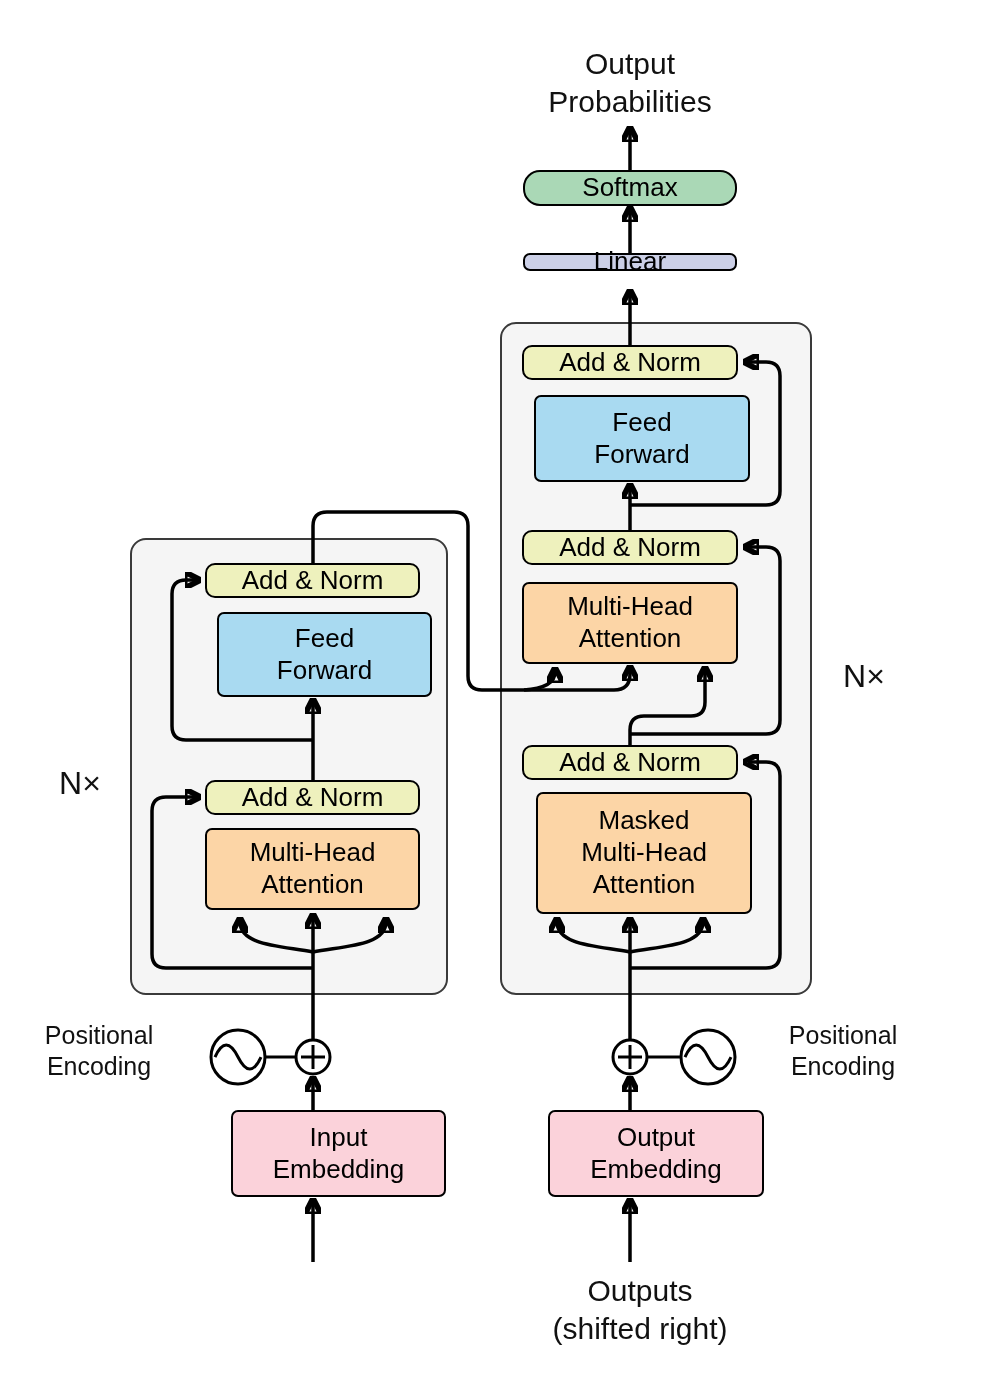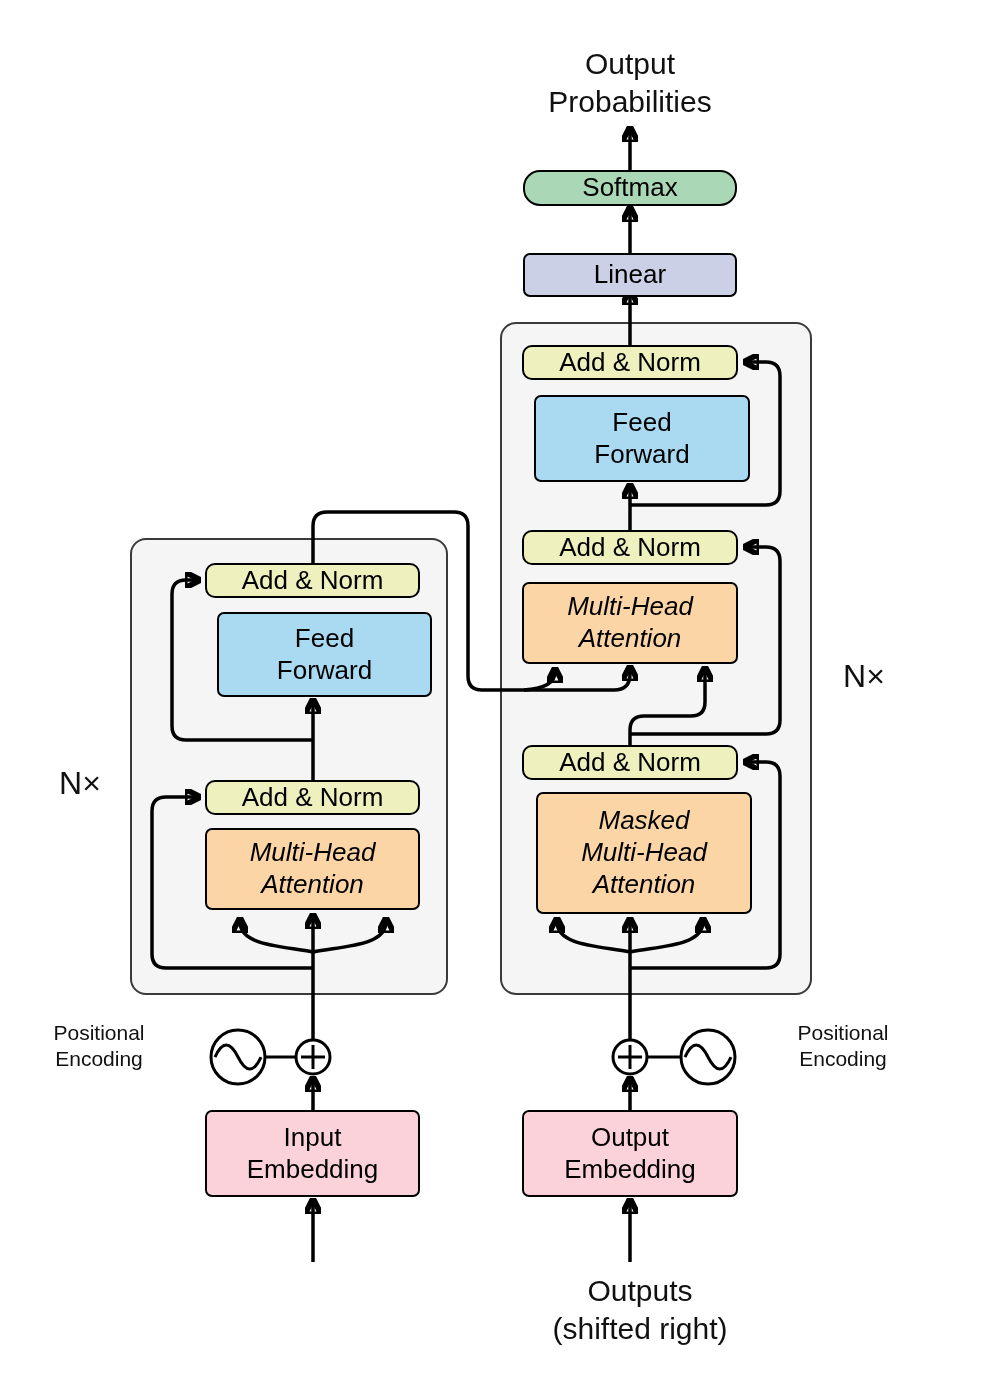--- a/index.html
+++ b/index.html
@@ -38,31 +38,31 @@
     text-align: center;
     border: 2.5px solid #000;
     border-radius: 7px;
     font-size: 26px;
     line-height: 1.22;
     white-space: pre-line;
     box-sizing: border-box;
     z-index: 2;
   }
   .add-norm   { background: var(--c-add_norm, #eef1bd); border-radius: 10px; }
-  .attention  { background: var(--c-attention, #fcd5a6); font-style: italic; }
+  .attention  { background: var(--c-attention, #fcd5a6); }
   .ff         { background: var(--c-feed_forward, #a9daf1); margin-left: 12px; }
-  .embedding  { background: var(--c-embedding, #fbd2da); }
+  .embedding  { background: var(--c-embedding, #fbd2da); margin-left: 26px; }
   .linear     { background: var(--c-linear, #ccd0e7); }
   .softmax    { background: var(--c-softmax, #aad8b6); }
   .label {
     position: absolute;
     text-align: center;
     white-space: pre-line;
     z-index: 2;
-    font-size: 21px;
+    font-size: 25px;
     line-height: 1.25;
     color: #111;
   }
   .label.big { font-size: 30px; }
   .label.n   { font-size: 32px; }
 </style>
 </head>
 <body>
 
 <div class="canvas">
@@ -121,21 +121,21 @@
       <path class="sym" d="M618 1057 H642"></path>
       <path class="sym" d="M647 1057 H681"></path>
       <circle cx="708" cy="1057" r="27"></circle>
       <path class="sym" d="M685 1057 Q696 1033 708 1057 Q720 1081 731 1057"></path>
     </g>
   </svg>
 
   <div class="label big" style="left:440px; top:45px; width:380px;">Output
 Probabilities</div>
   <div class="box softmax" style="left:523px; top:170px; width:214px; height:36px;border-radius:17px;">Softmax</div>
-  <div class="box linear" style="left:523px; top:253px; width:214px; height:44px;">Linear</div>
+  <div class="box linear" style="left:523px; top:253px; width:214px; height:18px;">Linear</div>
 
   <div class="box add-norm" style="left:522px; top:345px; width:216px; height:35px;">Add &amp; Norm</div>
   <div class="box ff" style="left:522px; top:395px; width:216px; height:87px;">Feed
 Forward</div>
   <div class="box add-norm" style="left:522px; top:530px; width:216px; height:35px;">Add &amp; Norm</div>
   <div class="box attention" style="left:522px; top:582px; width:216px; height:82px;">Multi-Head
 Attention</div>
   <div class="box add-norm" style="left:522px; top:745px; width:216px; height:35px;">Add &amp; Norm</div>
   <div class="box attention" style="left:536px; top:792px; width:216px; height:122px;">Masked
 Multi-Head

